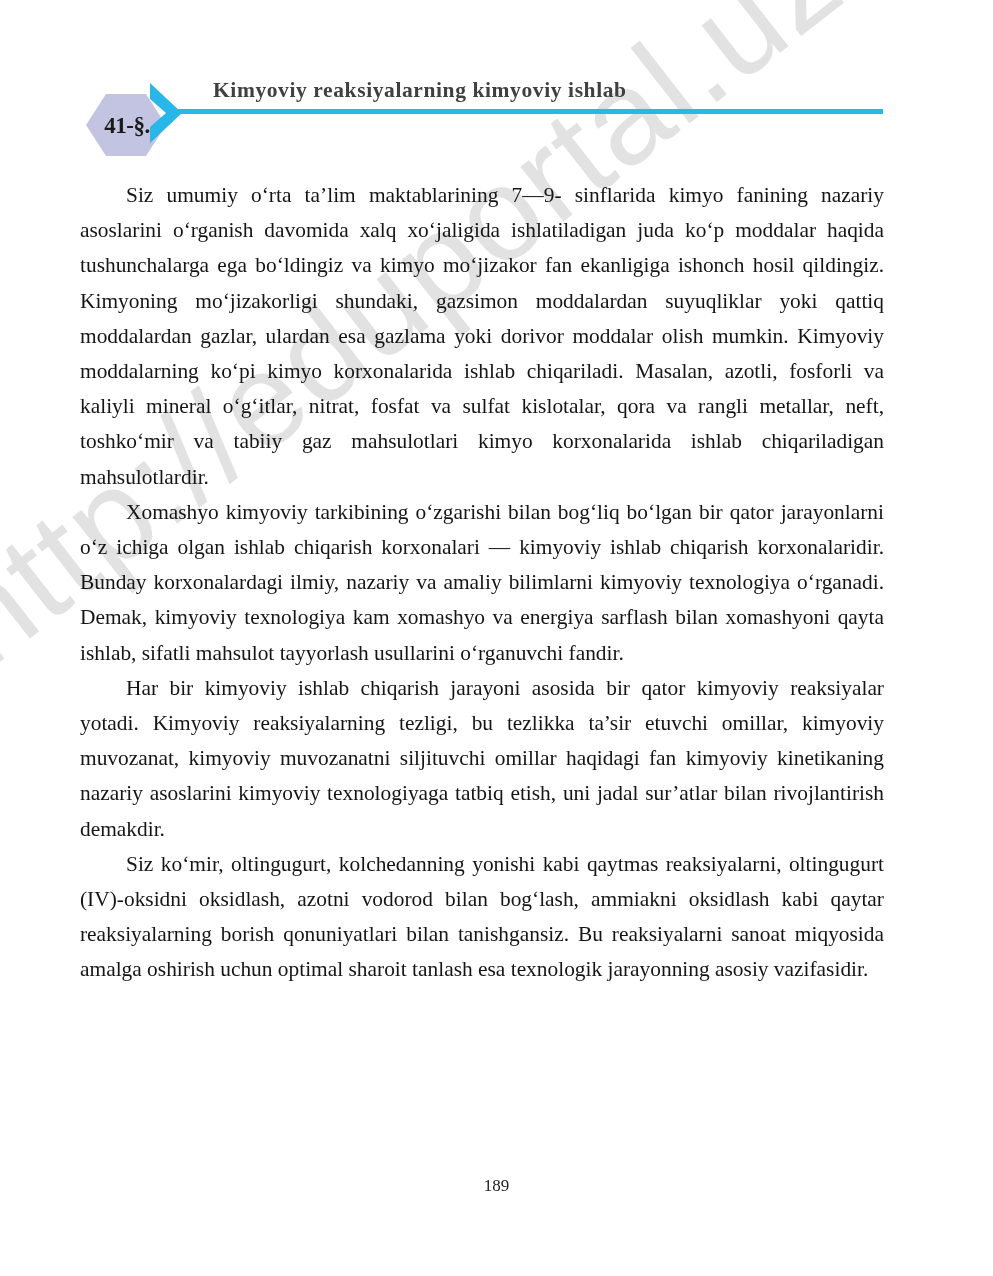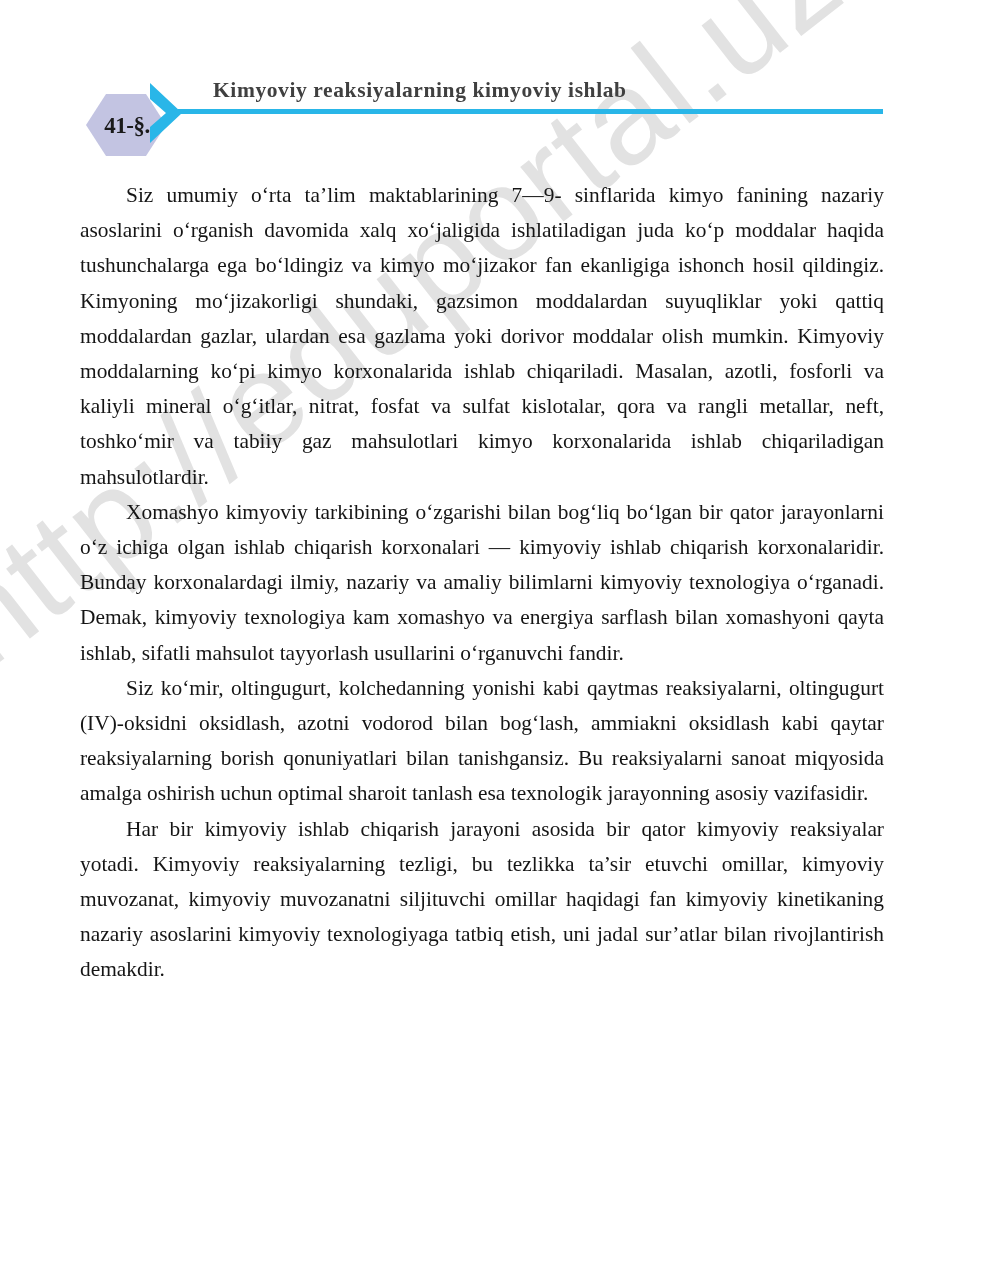--- a/index.html
+++ b/index.html
@@ -169,18 +169,19 @@
     </span>
 
     <div class="rule-line"></div>
 
     <div class="title-line-1">Kimyoviy reaksiyalarning kimyoviy ishlab</div>
   </div>
 
   <div class="body-copy">
     <p class="para">Siz umumiy o‘rta ta’lim maktablarining 7—9- sinflarida kimyo fanining nazariy asoslarini o‘rganish davomida xalq xo‘jaligida ishlatiladigan juda ko‘p moddalar haqida tushunchalarga ega bo‘ldingiz va kimyo mo‘jizakor fan ekanligiga ishonch hosil qildingiz. Kimyoning mo‘jizakorligi shundaki, gazsimon moddalardan suyuqliklar yoki qattiq moddalardan gazlar, ulardan esa gazlama yoki dorivor moddalar olish mumkin. Kimyoviy moddalarning ko‘pi kimyo korxonalarida ishlab chiqariladi. Masalan, azotli, fosforli va kaliyli mineral o‘g‘itlar, nitrat, fosfat va sulfat kislotalar, qora va rangli metallar, neft, toshko‘mir va tabiiy gaz mahsulotlari kimyo korxonalarida ishlab chiqariladigan mahsulotlardir.</p>
     <p class="para">Xomashyo  kimyoviy tarkibining o‘zgarishi bilan bog‘liq bo‘lgan bir qator jarayonlarni o‘z ichiga olgan ishlab chiqarish korxonalari — kimyoviy ishlab chiqarish korxonalaridir. Bunday korxonalardagi ilmiy, nazariy va amaliy bilimlarni kimyoviy texnologiya o‘rganadi. Demak, kimyoviy texnologiya kam xomashyo va energiya sarflash bilan xomashyoni qayta ishlab, sifatli mahsulot tayyorlash usullarini o‘rganuvchi fandir.</p>
+    <p class="para">Har bir kimyoviy ishlab chiqarish jarayoni asosida bir qator kimyoviy reaksiyalar yotadi. Kimyoviy reaksiyalarning tezligi, bu tezlikka ta’sir etuvchi omillar, kimyoviy muvozanat, kimyoviy muvozanatni siljituvchi omillar haqidagi fan kimyoviy kinetikaning nazariy asoslarini kimyoviy texnologiyaga tatbiq etish, uni jadal sur’atlar bilan rivojlantirish demakdir.</p>
     <p class="para">Siz ko‘mir, oltingugurt, kolchedanning yonishi kabi qaytmas reaksiyalarni, oltingugurt (IV)-oksidni oksidlash, azotni vodorod bilan bog‘lash, ammiakni oksidlash kabi qaytar reaksiyalarning borish qonuniyatlari bilan tanishgansiz. Bu  reaksiyalarni sanoat miqyosida amalga oshirish uchun optimal sharoit tanlash esa texnologik jarayonning asosiy vazifasidir.</p>
-    <p class="para">Har bir kimyoviy ishlab chiqarish jarayoni asosida bir qator kimyoviy reaksiyalar yotadi. Kimyoviy reaksiyalarning tezligi, bu tezlikka ta’sir etuvchi omillar, kimyoviy muvozanat, kimyoviy muvozanatni siljituvchi omillar haqidagi fan kimyoviy kinetikaning nazariy asoslarini kimyoviy texnologiyaga tatbiq etish, uni jadal sur’atlar bilan rivojlantirish demakdir.</p>
   </div>
 
+  <div class="page-number">189</div>
 
 </div>
 
 </body></html>

